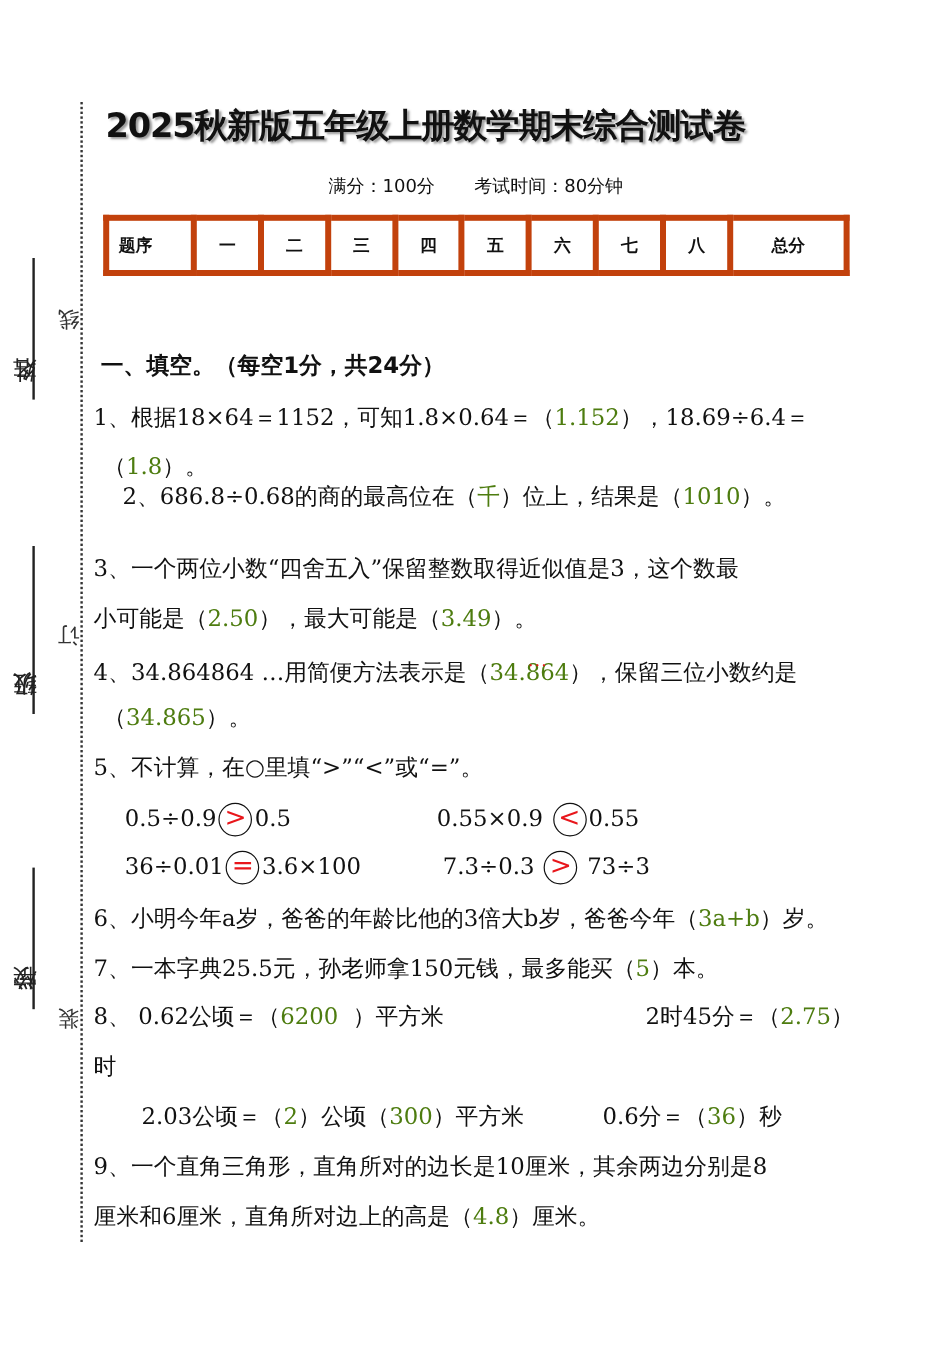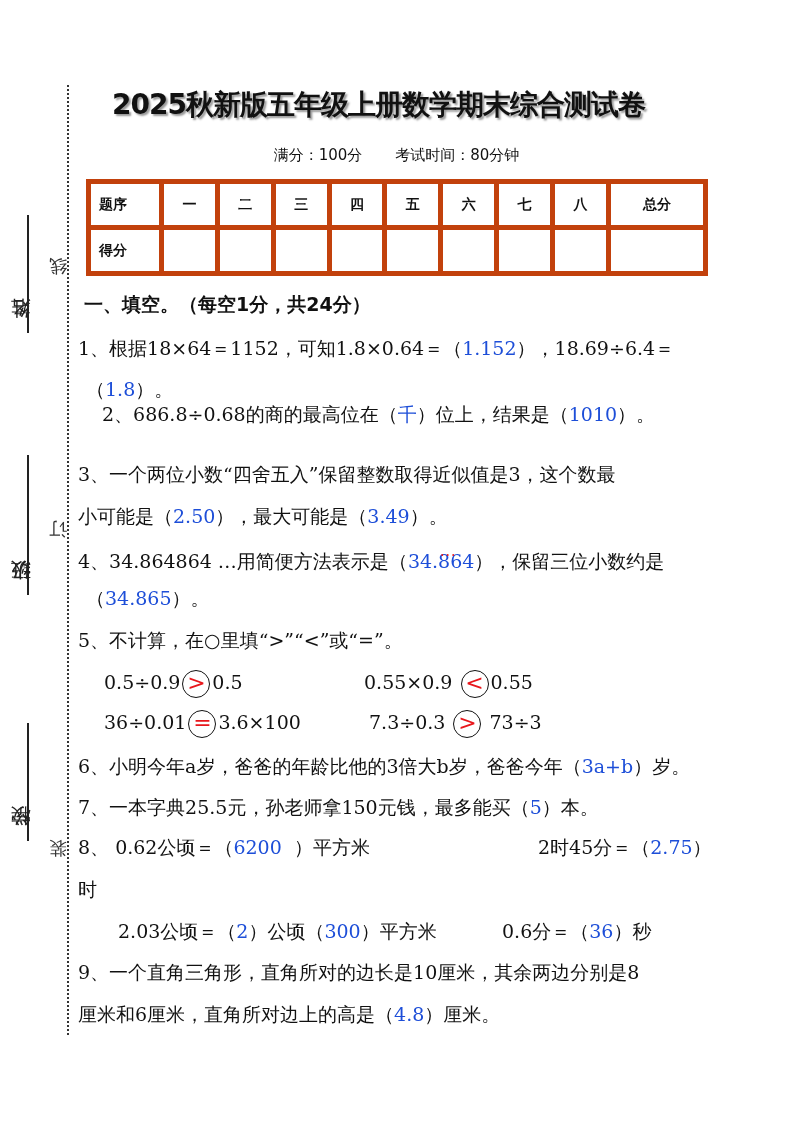--- a/index.html
+++ b/index.html
@@ -1,29 +1,29 @@
 <!DOCTYPE html>
 <html><head>
 <meta charset="utf-8">
 <style>
   html,body{margin:0;padding:0;background:#fff;}
   body{width:793px;height:1122px;position:relative;overflow:hidden;font-family:"DejaVu Serif","Liberation Serif",serif;color:#111;}
   .dotted-line{position:absolute;left:67px;top:85px;height:950px;border-left:2px dotted #333;}
   .margin-label{position:absolute;font-size:20px;writing-mode:vertical-rl;transform:rotate(180deg);font-family:"DejaVu Sans",sans-serif;color:#222;}
   .margin-rule{position:absolute;left:27px;width:1.5px;background:#222;}
   .bind-mark{position:absolute;left:46px;font-size:18px;writing-mode:vertical-rl;transform:rotate(180deg);font-family:"DejaVu Sans",sans-serif;color:#333;}
-  .title{position:absolute;left:88px;top:86px;width:620px;font-family:"DejaVu Sans",sans-serif;font-weight:bold;font-size:28px;letter-spacing:-1px;text-shadow:2px 2px 2px #999;white-space:nowrap;margin-left:24px;}
+  .title{position:absolute;left:88px;top:86px;width:620px;font-family:"DejaVu Sans",sans-serif;font-weight:bold;font-size:28px;letter-spacing:-1px;text-shadow:2px 2px 2px #999;white-space:nowrap;}
   .subtitle{position:absolute;left:0;width:793px;top:146px;text-align:center;font-size:15px;font-family:"DejaVu Sans",sans-serif;}
   .subtitle span{margin:0 14px;}
   table.score{position:absolute;left:86px;top:179px;width:622px;border-collapse:collapse;}
   table.score td{border:5px solid #c2410c;height:41px;text-align:center;font-size:14px;font-weight:bold;font-family:"DejaVu Sans",sans-serif;padding:0;}
   table.score td.first{width:60px;text-align:left;padding-left:8px;}
   .section{position:absolute;left:84px;top:292px;font-size:19px;font-weight:bold;font-family:"DejaVu Sans",sans-serif;}
   .q{position:absolute;left:78px;font-size:19px;line-height:42px;white-space:nowrap;}
-  .ans{color:#1d4ed8;}
+  .ans{color:#4d7c0f;}
   .circ{display:inline-block;width:26px;height:26px;border:1.5px solid #111;border-radius:50%;text-align:center;line-height:24px;color:#e8161b;font-size:22px;vertical-align:middle;margin:0 2px;font-family:"DejaVu Sans",sans-serif;}
   .dots{position:relative;margin-top:37px;}
   .dots:before{content:"···";position:absolute;top:-16px;left:2px;font-size:14px;color:#e8161b;letter-spacing:1px;}
 </style>
 </head>
 <body>
 
 <div class="dotted-line"></div>
 <div class="margin-rule" style="top:215px;height:118px;"></div>
 <div class="margin-label" style="left:6px;top:334px;">姓名</div>
@@ -47,32 +47,20 @@
     <td class="first">题序</td>
     <td>一</td>
     <td>二</td>
     <td>三</td>
     <td>四</td>
     <td>五</td>
     <td>六</td>
     <td>七</td>
     <td>八</td>
     <td>总分</td>
-  </tr>
-  <tr>
-    <td class="first">得分</td>
-    <td></td>
-    <td></td>
-    <td></td>
-    <td></td>
-    <td></td>
-    <td></td>
-    <td></td>
-    <td></td>
-    <td></td>
   </tr>
 </tbody>
   </table>
 
 <div class="section">一、填空。（每空1分，共24分）</div>
 
 <div class="q" style="top:327px;">
   <span>1、根据18×64＝1152，可知1.8×0.64＝（</span><span class="ans">1.152</span><span>），18.69÷6.4＝</span>
 </div>
 <div class="q" style="top:368px;left:86px;">

